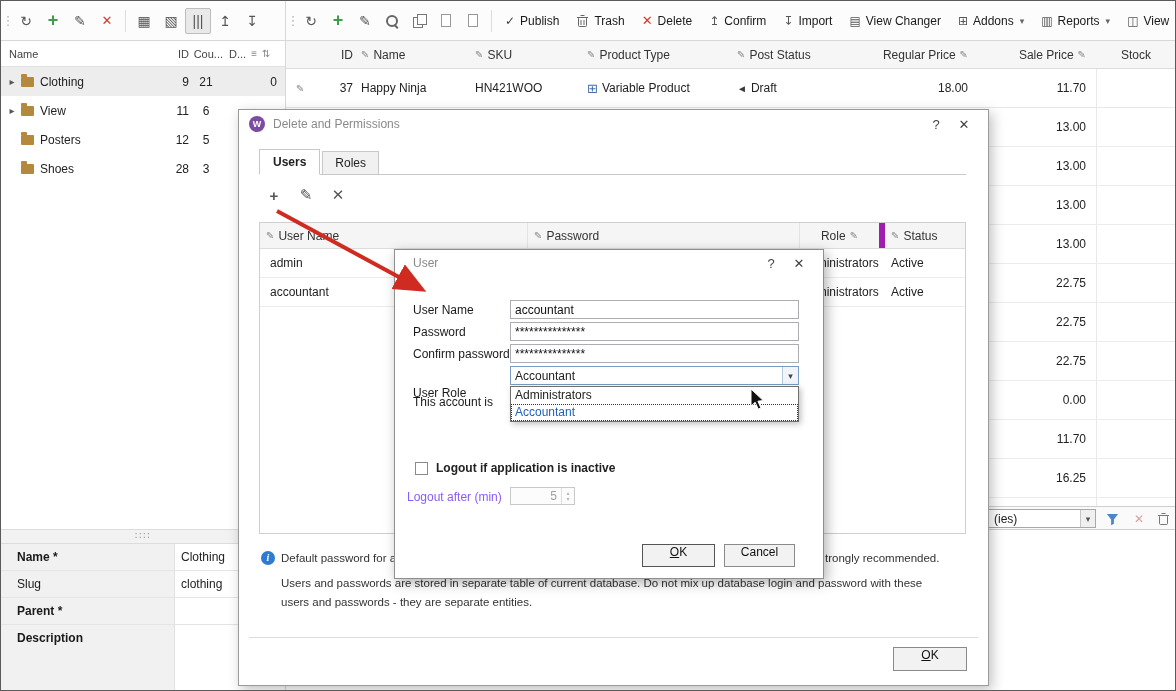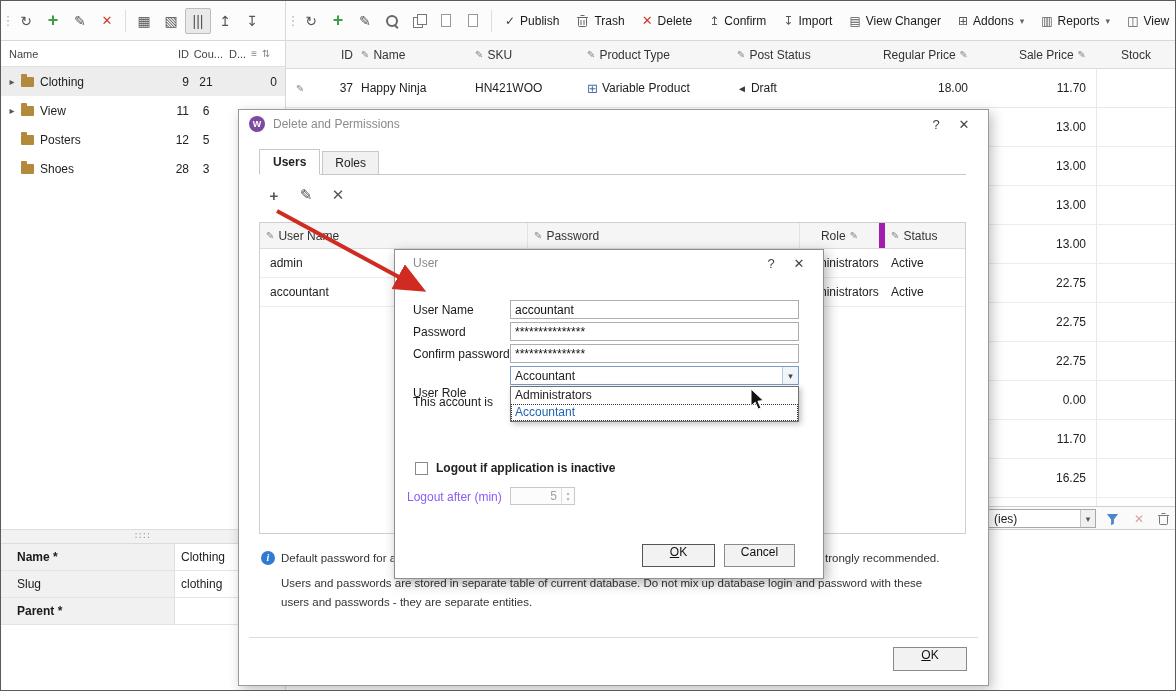--- a/index.html
+++ b/index.html
@@ -400,20 +400,24 @@
         <div class="f-label">Name *</div>
         <div class="f-value">Clothing</div>
       </div>
       <div class="f-row">
         <div class="f-label normal">Slug</div>
         <div class="f-value">clothing</div>
       </div>
       <div class="f-row">
         <div class="f-label">Parent *</div>
       </div>
+      <div class="f-row desc">
+        <div class="f-label">Description</div>
+        <div class="f-value"></div>
+      </div>
     </div>
   </div>
 
   <div class="users-dlg">
     <div class="dlg-title">
       <span class="dlg-ico">W</span>
       <span>Delete and Permissions</span>
       <span class="sp"></span>
       <span class="dlg-btn">?</span>
       <span class="dlg-btn">✕</span>

